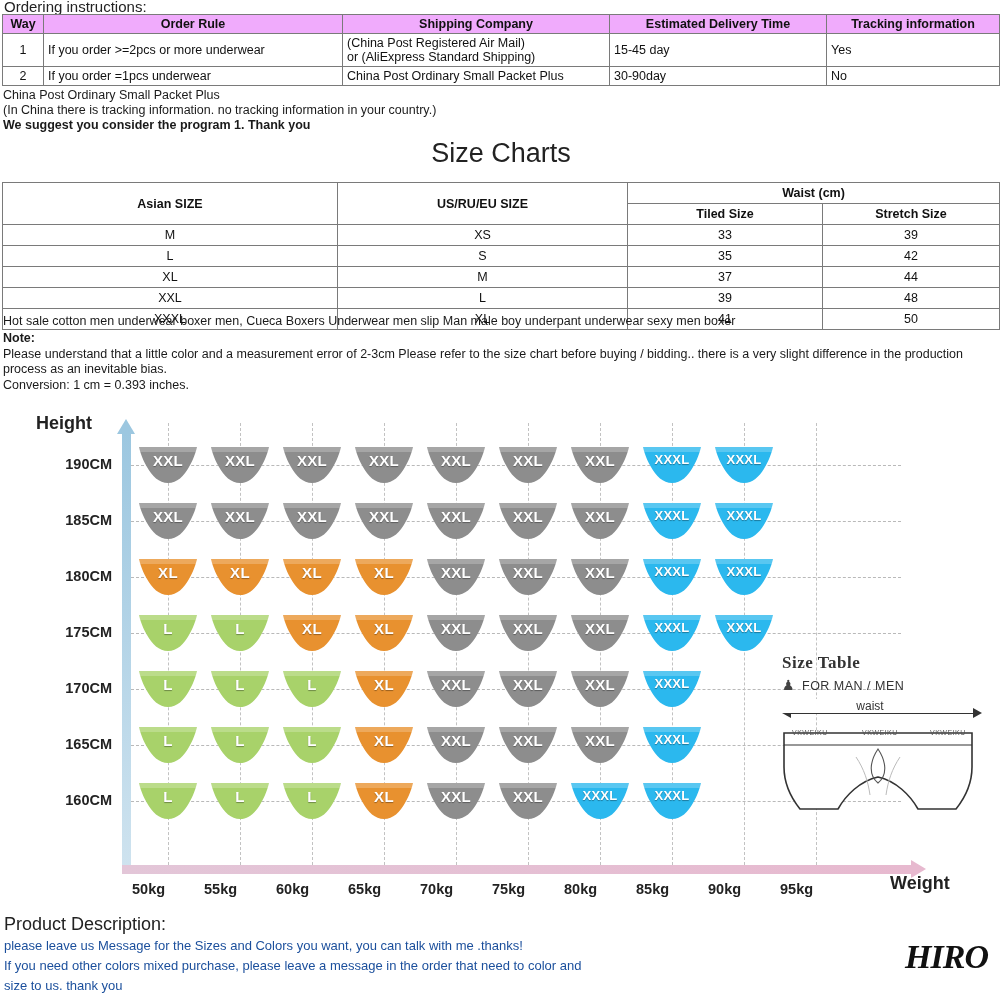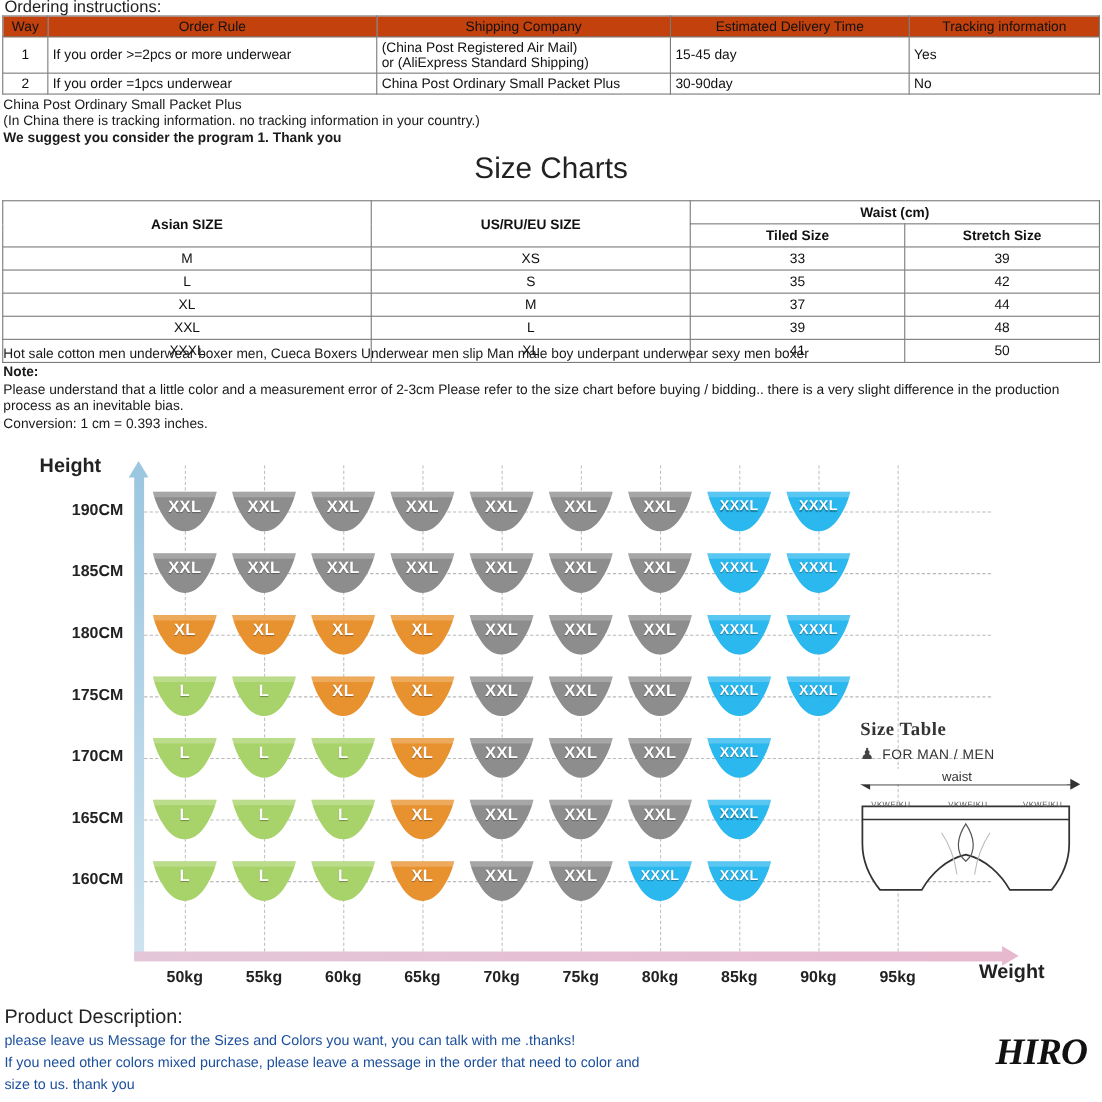--- a/index.html
+++ b/index.html
@@ -22,21 +22,21 @@
     font-size:12.5px;
   }
   table.grid td, table.grid th{
     border:1px solid #7a7a7a;
     padding:2px 4px;
     vertical-align:middle;
   }
   #order-table{
     position:absolute;left:2px;top:14px;width:998px;
   }
-  #order-table th{font-weight:normal;text-align:center;background:#c2410c;}
+  #order-table th{font-weight:bold;text-align:center;background:#f0abfc;}
   #order-table td{background:#fff;}
   .c-center{text-align:center;}
   .small-note{
     position:absolute;left:3px;top:88px;font-size:12.5px;line-height:15px;color:#1a1a1a;
   }
 
   
   .size-charts-title{
     position:absolute;left:0;top:138px;width:1002px;text-align:center;
     font-size:27px;color:#222;
@@ -80,21 +80,21 @@
   .lbl-height{
     position:absolute;left:36px;top:8px;font-size:18px;font-weight:bold;color:#222;
   }
   .lbl-weight{
     position:absolute;left:890px;top:468px;font-size:18px;font-weight:bold;color:#222;
   }
   .ylab{
     position:absolute;width:78px;text-align:right;font-size:14.5px;font-weight:bold;color:#222;
   }
   .xlab{
-    position:absolute;width:72px;text-align:center;font-size:14.5px;font-weight:bold;color:#222;top:476px;
+    position:absolute;width:72px;text-align:left;font-size:14.5px;font-weight:bold;color:#222;top:476px;
   }
   .hline{
     position:absolute;left:131px;height:0;border-top:1px dashed #b9b9b9;
   }
   .vline{
     position:absolute;top:18px;width:0;border-left:1px dashed #c2c2c2;
   }
   .cell{
     position:absolute;width:62px;height:44px;
   }

